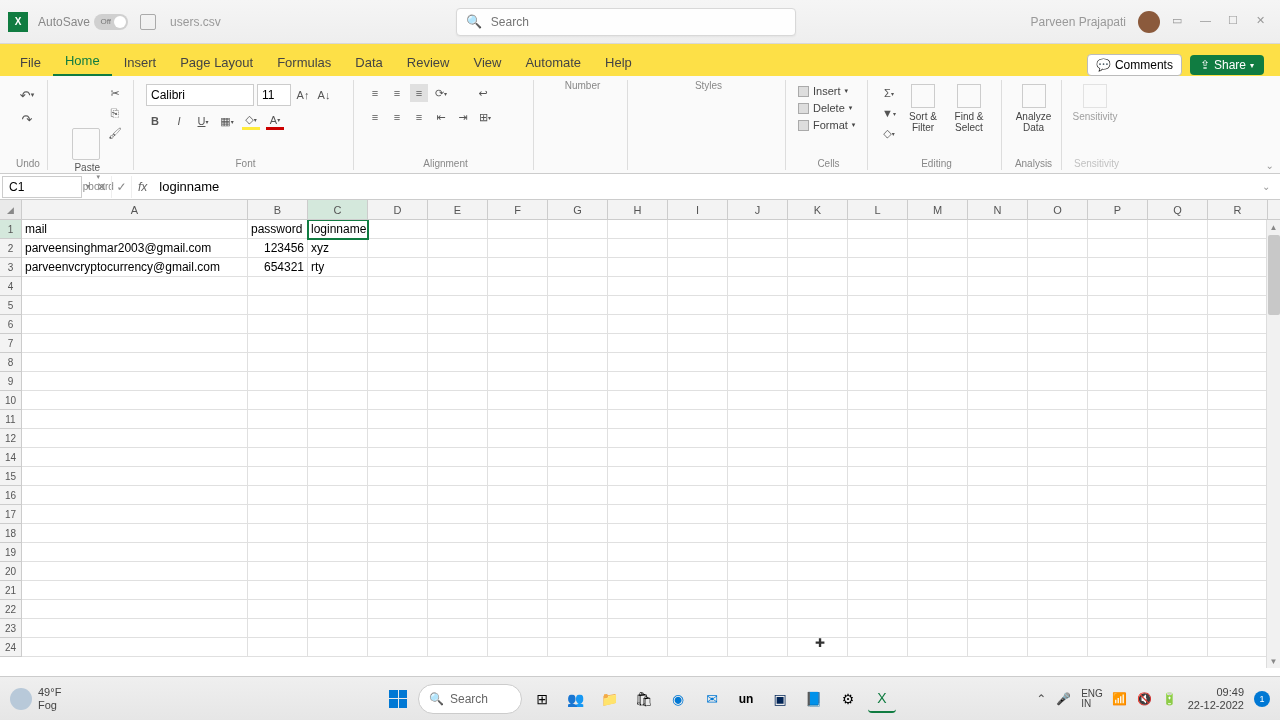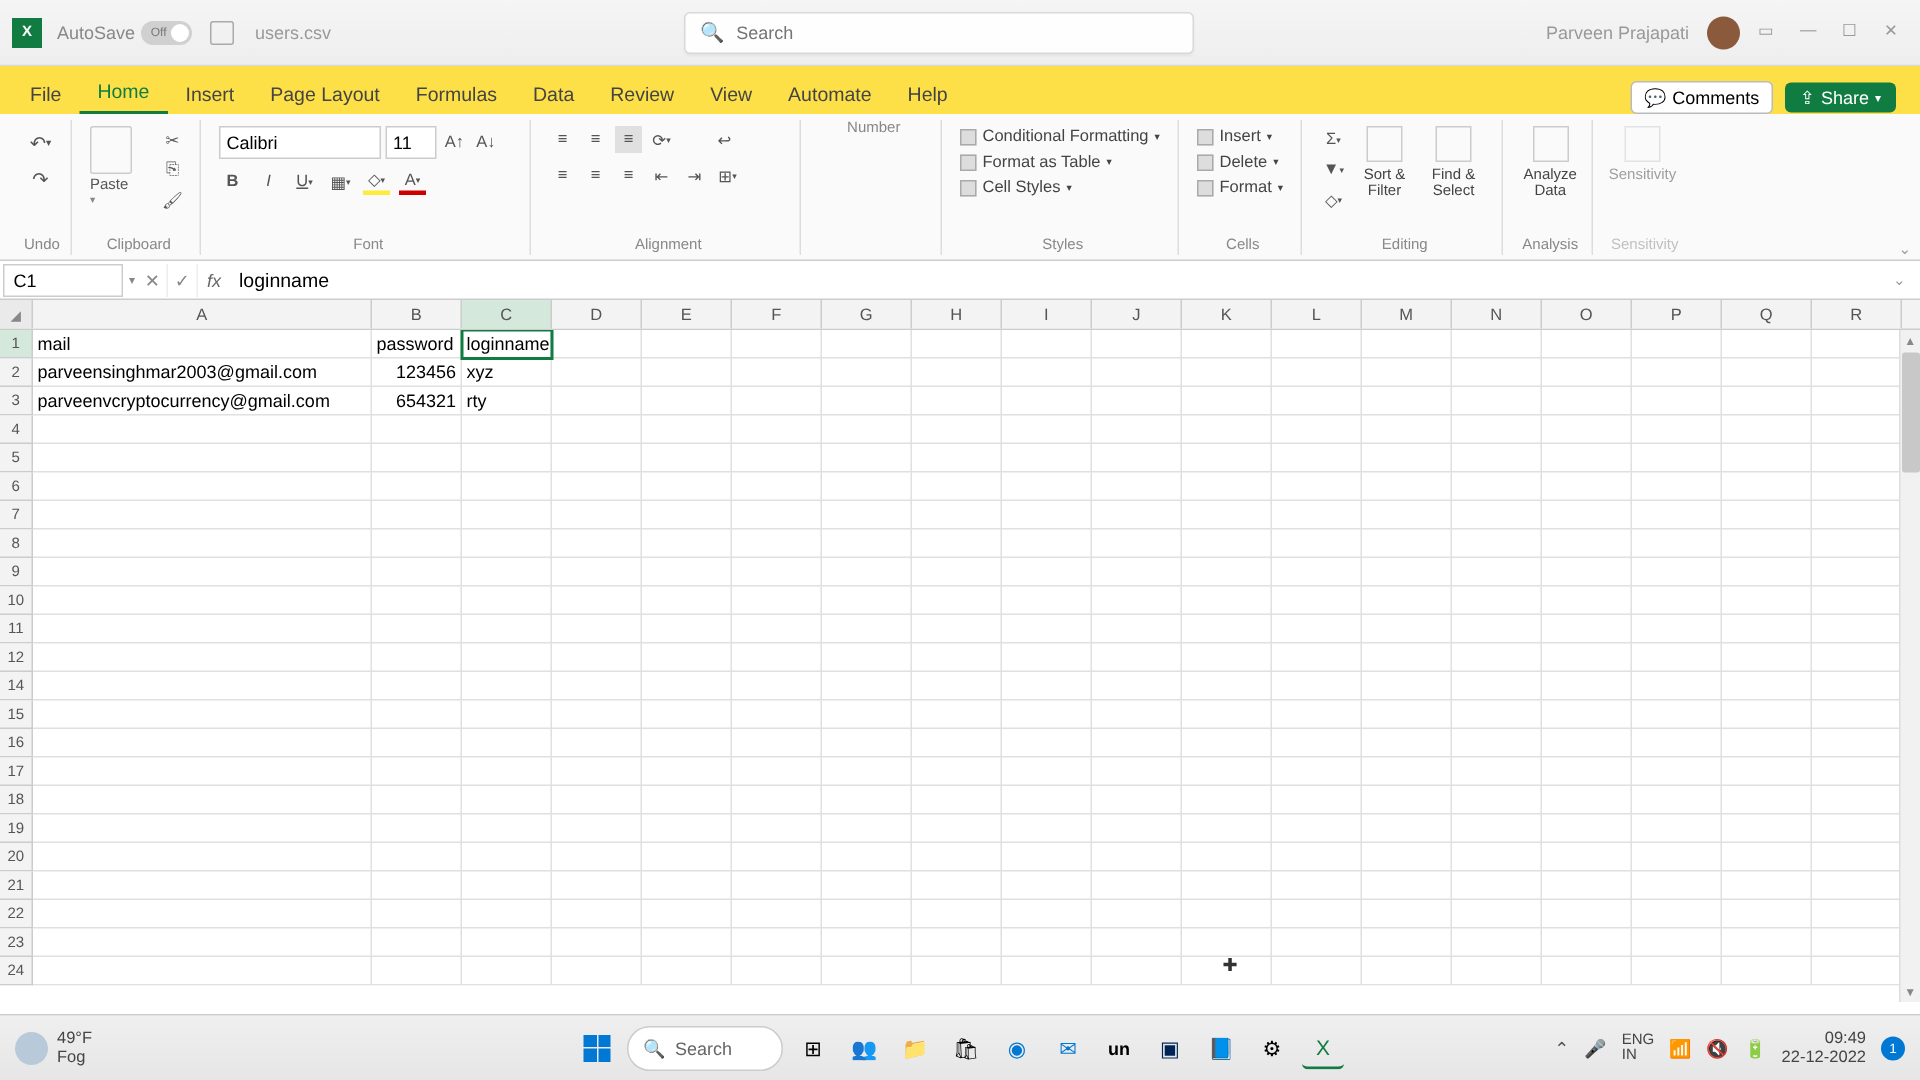--- a/index.html
+++ b/index.html
@@ -32,21 +32,21 @@
 
 .ribbon-body { height: 98px; border-bottom: 1px solid #ccc; display: flex; padding: 4px 8px; gap: 4px; background: #fafafa; }
 .group { border-right: 1px solid #ddd; padding: 0 8px; display: flex; flex-direction: column; justify-content: space-between; height: 90px; }
 .group:last-child { border-right: none; }
 .group-label { font-size: 10px; color: #888; text-align: center; padding-bottom: 1px; }
 .group-content { flex: 1; display: flex; align-items: flex-start; gap: 6px; padding-top: 4px; }
 .btn-icon { width: 22px; height: 22px; display: flex; align-items: center; justify-content: center; color: #555; font-size: 13px; cursor: pointer; border-radius: 2px; }
 .btn-sm { width: 18px; height: 18px; font-size: 11px; cursor: pointer; color: #555; display: flex; align-items: center; justify-content: center; }
 .font-select { width: 108px; height: 22px; border: 1px solid #ccc; font-size: 12px; padding: 0 4px; }
 .size-select { width: 34px; height: 22px; border: 1px solid #ccc; font-size: 12px; padding: 0 4px; }
-.paste-btn { display: flex; flex-direction: column; align-items: flex-start; width: 40px; cursor: pointer; }
+.paste-btn { display: flex; flex-direction: column; align-items: flex-end; width: 40px; cursor: pointer; margin-top: 44px; }
 .paste-btn .icon { width: 28px; height: 32px; border: 1px solid #ccc; border-radius: 2px; margin-bottom: 2px; }
 .paste-btn .lbl { font-size: 10px; color: #555; }
 .num-select { width: 76px; height: 20px; border: 1px solid #ccc; font-size: 11px; padding: 0 4px; }
 .ribbon-link { font-size: 11px; color: #444; cursor: pointer; display: flex; align-items: center; gap: 4px; padding: 1px 0; white-space: nowrap; }
 .ribbon-link .color-sq { width: 11px; height: 11px; background: #ddd; border: 1px solid #aaa; }
 .big-btn { display: flex; flex-direction: column; align-items: center; width: 42px; cursor: pointer; }
 .big-btn .icon { width: 24px; height: 24px; border: 1px solid #ccc; margin-bottom: 3px; }
 .big-btn .lbl { font-size: 10px; color: #444; text-align: center; line-height: 1.1; }
 .chev-collapse { position: absolute; right: 6px; top: 160px; color: #999; font-size: 10px; cursor: pointer; }
 
@@ -210,37 +210,20 @@
         <div class="btn-sm">⇥</div>
         <div class="btn-sm">⊞<span style="font-size:6px">▾</span></div>
       </div>
     </div>
     <div class="group-label">Alignment</div>
   </div>
   <div class="group" style="width:90px">
     <div class="group-label">Number</div>
   </div>
   <div class="group" style="width:154px">
-    <div class="group-content" style="flex-direction:column;gap:3px">
-      <div class="ribbon-link">
-          <span class="color-sq"></span>
-          <span>Conditional Formatting</span>
-          <span style="font-size:7px">▾</span>
-        </div>
-      <div class="ribbon-link">
-          <span class="color-sq"></span>
-          <span>Format as Table</span>
-          <span style="font-size:7px">▾</span>
-        </div>
-      <div class="ribbon-link">
-          <span class="color-sq"></span>
-          <span>Cell Styles</span>
-          <span style="font-size:7px">▾</span>
-        </div>
-    </div>
     <div class="group-label">Styles</div>
   </div>
   <div class="group" style="width:78px">
     <div class="group-content" style="flex-direction:column;gap:3px">
       <div class="ribbon-link">
           <span class="color-sq"></span>
           <span>Insert</span>
           <span style="font-size:7px">▾</span>
         </div>
       <div class="ribbon-link">

